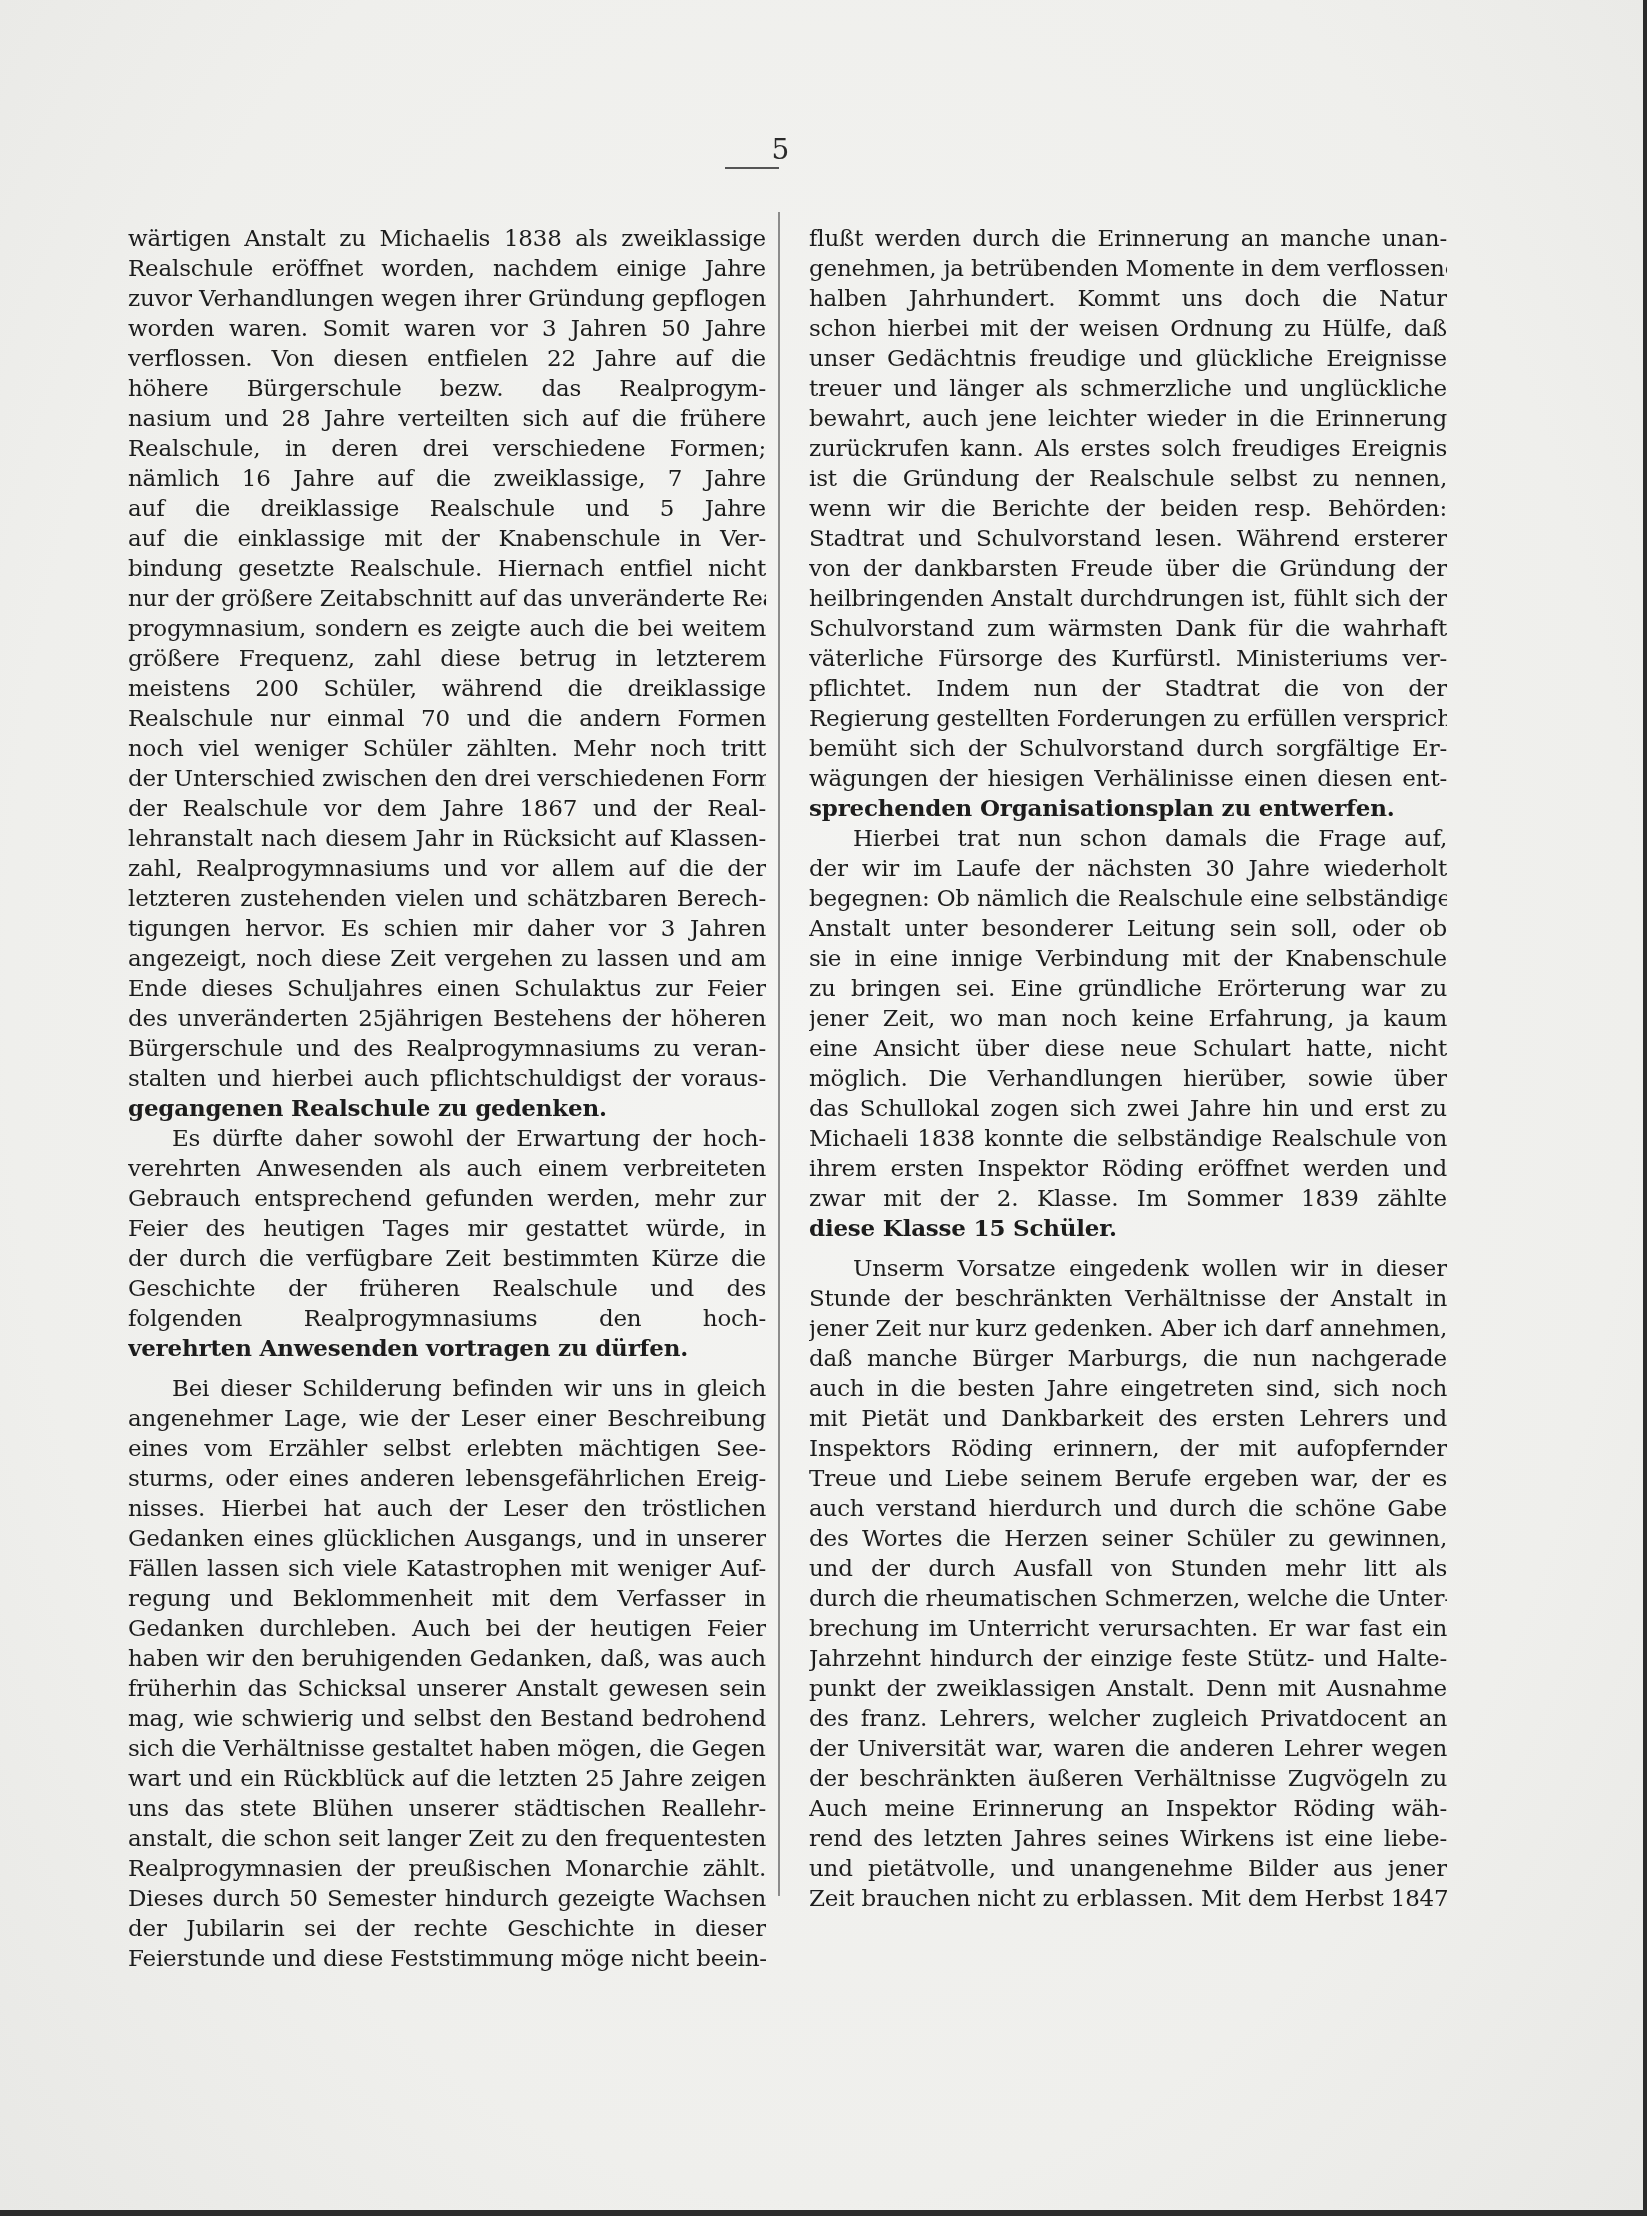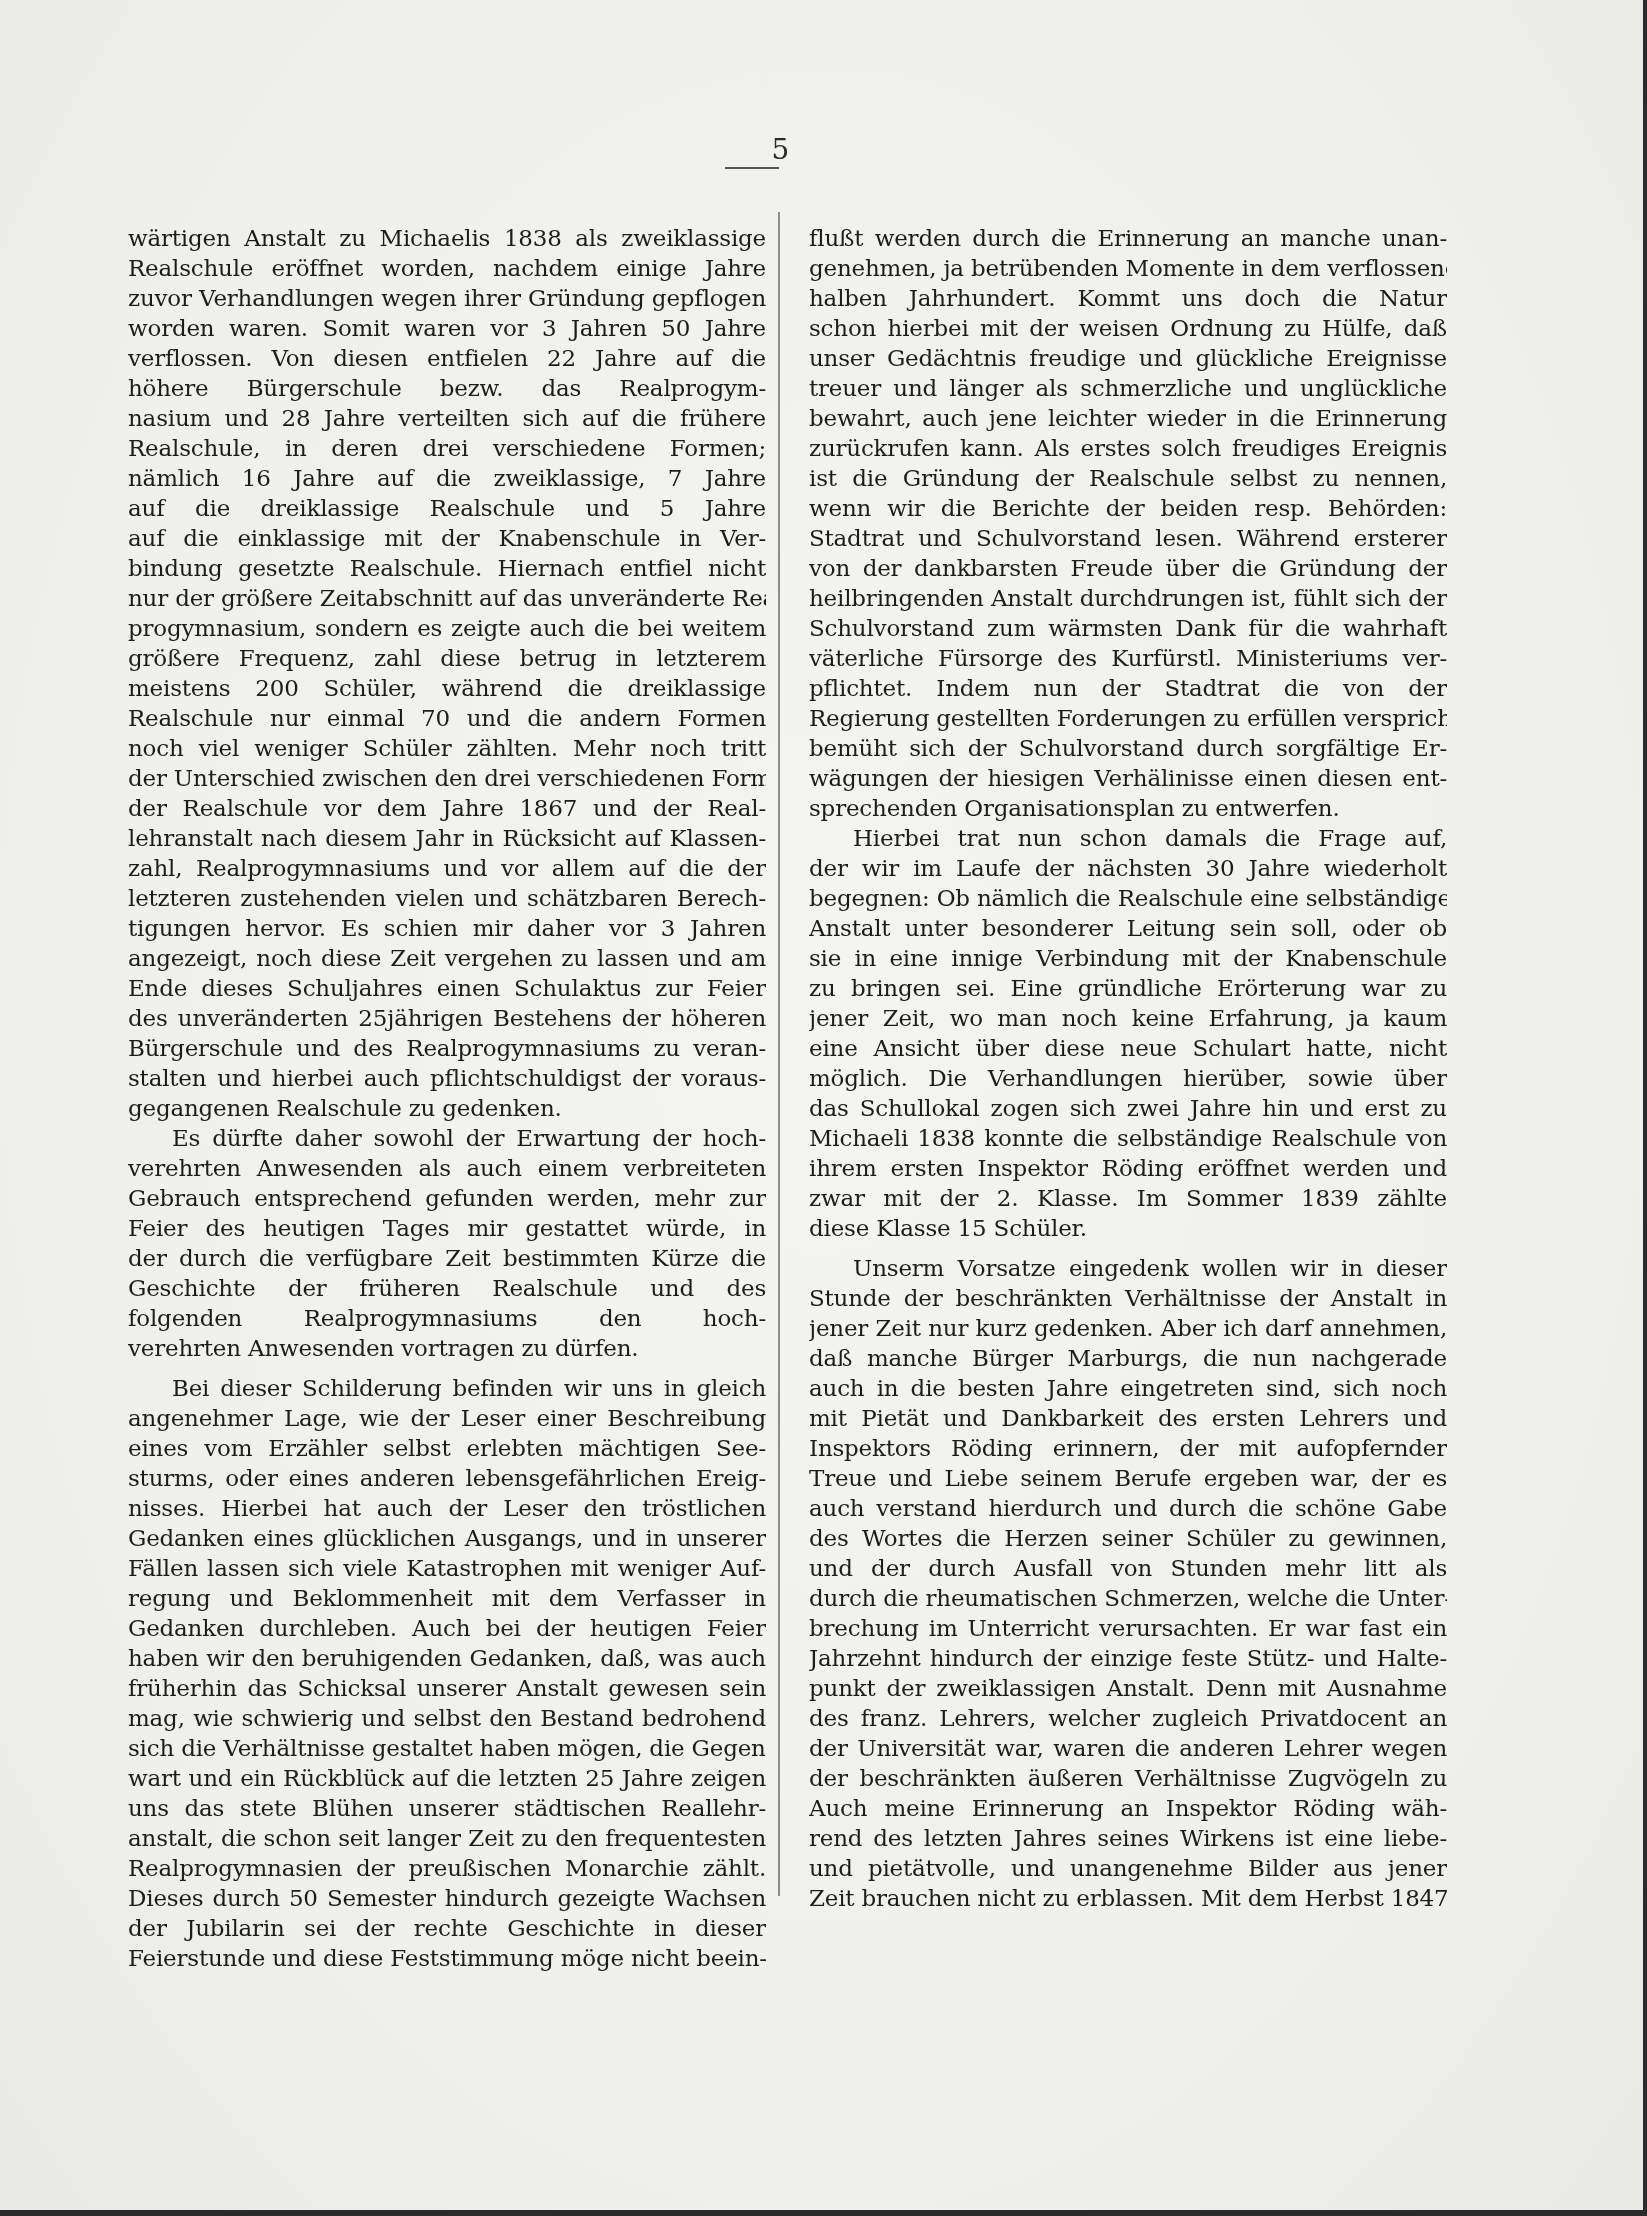--- a/index.html
+++ b/index.html
@@ -60,20 +60,21 @@
   .line {
     height: 30px;
     line-height: 30px;
     white-space: nowrap;
     text-align: justify;
     text-align-last: justify;
     overflow: hidden;
   }
   .line.last {
     text-align-last: left;
+    font-weight: bold;
   }
   .line.indent {
     padding-left: 44px;
   }
   .line.gap {
     margin-top: 10px;
   }
   .divider {
     position: absolute;
     left: 778px;

